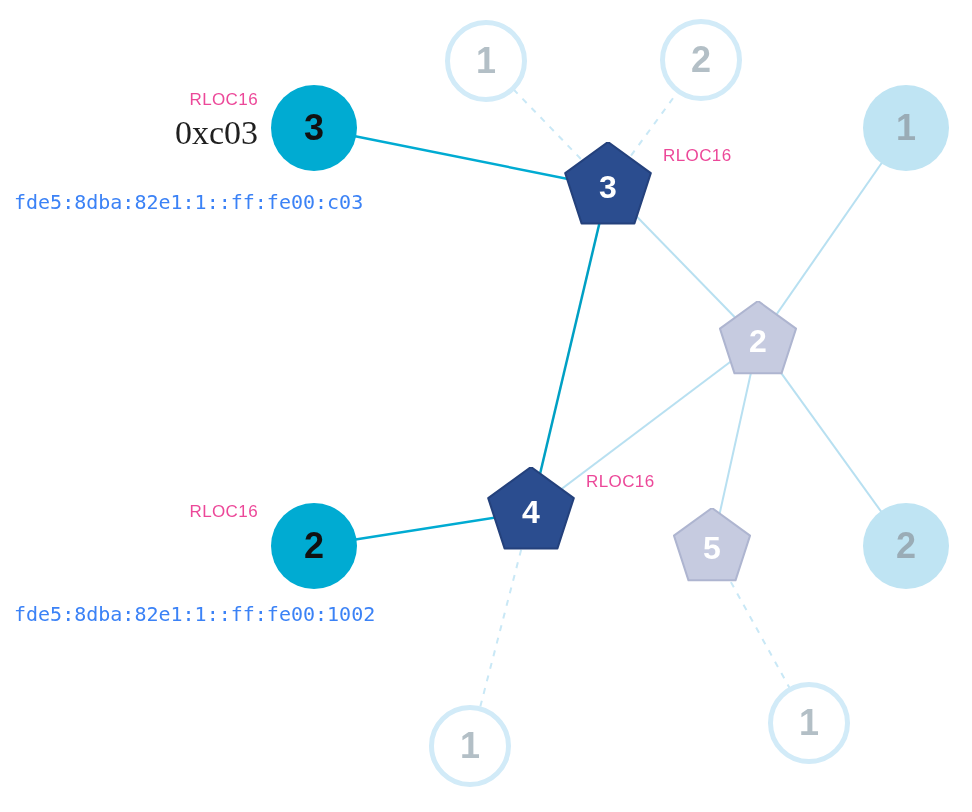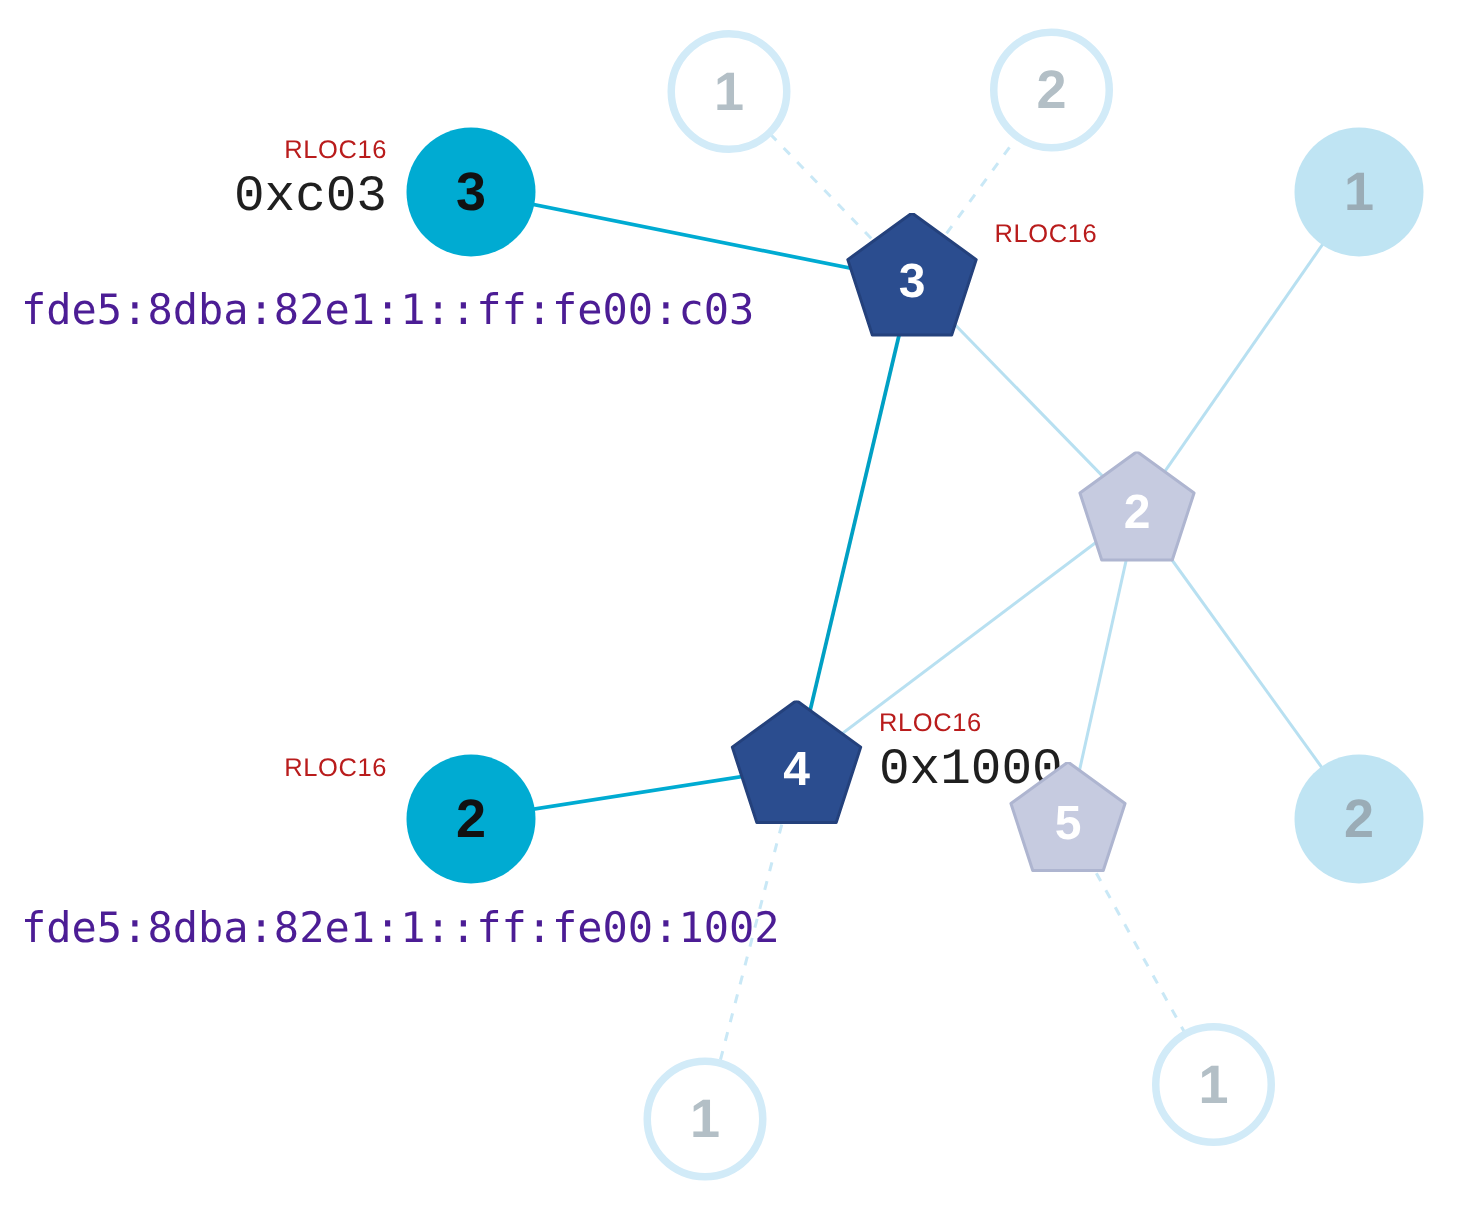--- a/index.html
+++ b/index.html
@@ -42,35 +42,35 @@
   }
   .node.pentagon .num {
     color: #ffffff;
     font-size: 32px;
   }
   .rloc-block { position: absolute; }
   .rloc-block.left { text-align: right; }
   .rloc-block.right { text-align: left; }
   .rloc-title {
     font-size: 17px;
-    color: #b91c1c;
+    color: #ec4899;
     letter-spacing: 0.4px;
     margin-bottom: 4px;
   }
   .rloc-value {
-    font-family: Liberation Mono, monospace;
+    font-family: Liberation Serif, serif;
     font-size: 34px;
     color: #1f1f1f;
     line-height: 1.1;
   }
   .ip-label {
     position: absolute;
     font-family: "DejaVu Sans Mono", monospace;
-    font-size: 28px;
-    color: #4c1d95;
+    font-size: 20px;
+    color: #3b82f6;
     white-space: nowrap;
   }
 </style>
 </head>
 <body>
 
 <div id="canvas" style="width: 972px; height: 812px;">
   <svg id="edges" xmlns="http://www.w3.org/2000/svg" width="972" height="812" viewBox="0 0 972 812">
       <line x1="314" y1="128" x2="608" y2="187" stroke="#00abd2" stroke-width="2.5"></line>
       <line x1="314" y1="546" x2="531" y2="512" stroke="#00abd2" stroke-width="2.5"></line>
@@ -119,21 +119,20 @@
       <span class="num">2</span>
     </div>
     <div class="node pentagon active" style="left: 486px; top: 467px; width: 90px; height: 90px;">
       <svg width="90" height="90" viewBox="0 0 90 90">
         <polygon points="45.00,0.00 87.80,31.09 71.45,81.41 18.55,81.41 2.20,31.09" fill="#2b4d8f" stroke="#24417c" stroke-width="2" stroke-linejoin="round"></polygon>
       </svg>
       <span class="num">4</span>
     </div>
     <div class="rloc-block right" style="top: 472px; left: 586px;">
       <div class="rloc-title">RLOC16</div>
-      <div class="rloc-value">0x1000</div>
     </div>
     <div class="node pentagon inactive" style="left: 672px; top: 508px; width: 80px; height: 80px;">
       <svg width="80" height="80" viewBox="0 0 80 80">
         <polygon points="40.00,0.00 78.04,27.64 63.51,72.36 16.49,72.36 1.96,27.64" fill="#c6cbe0" stroke="#aeb5d0" stroke-width="2" stroke-linejoin="round"></polygon>
       </svg>
       <span class="num">5</span>
     </div>
     <div class="node circle selected" style="left: 271px; top: 503px; width: 86px; height: 86px;">
       <span class="num">2</span>
     </div>

